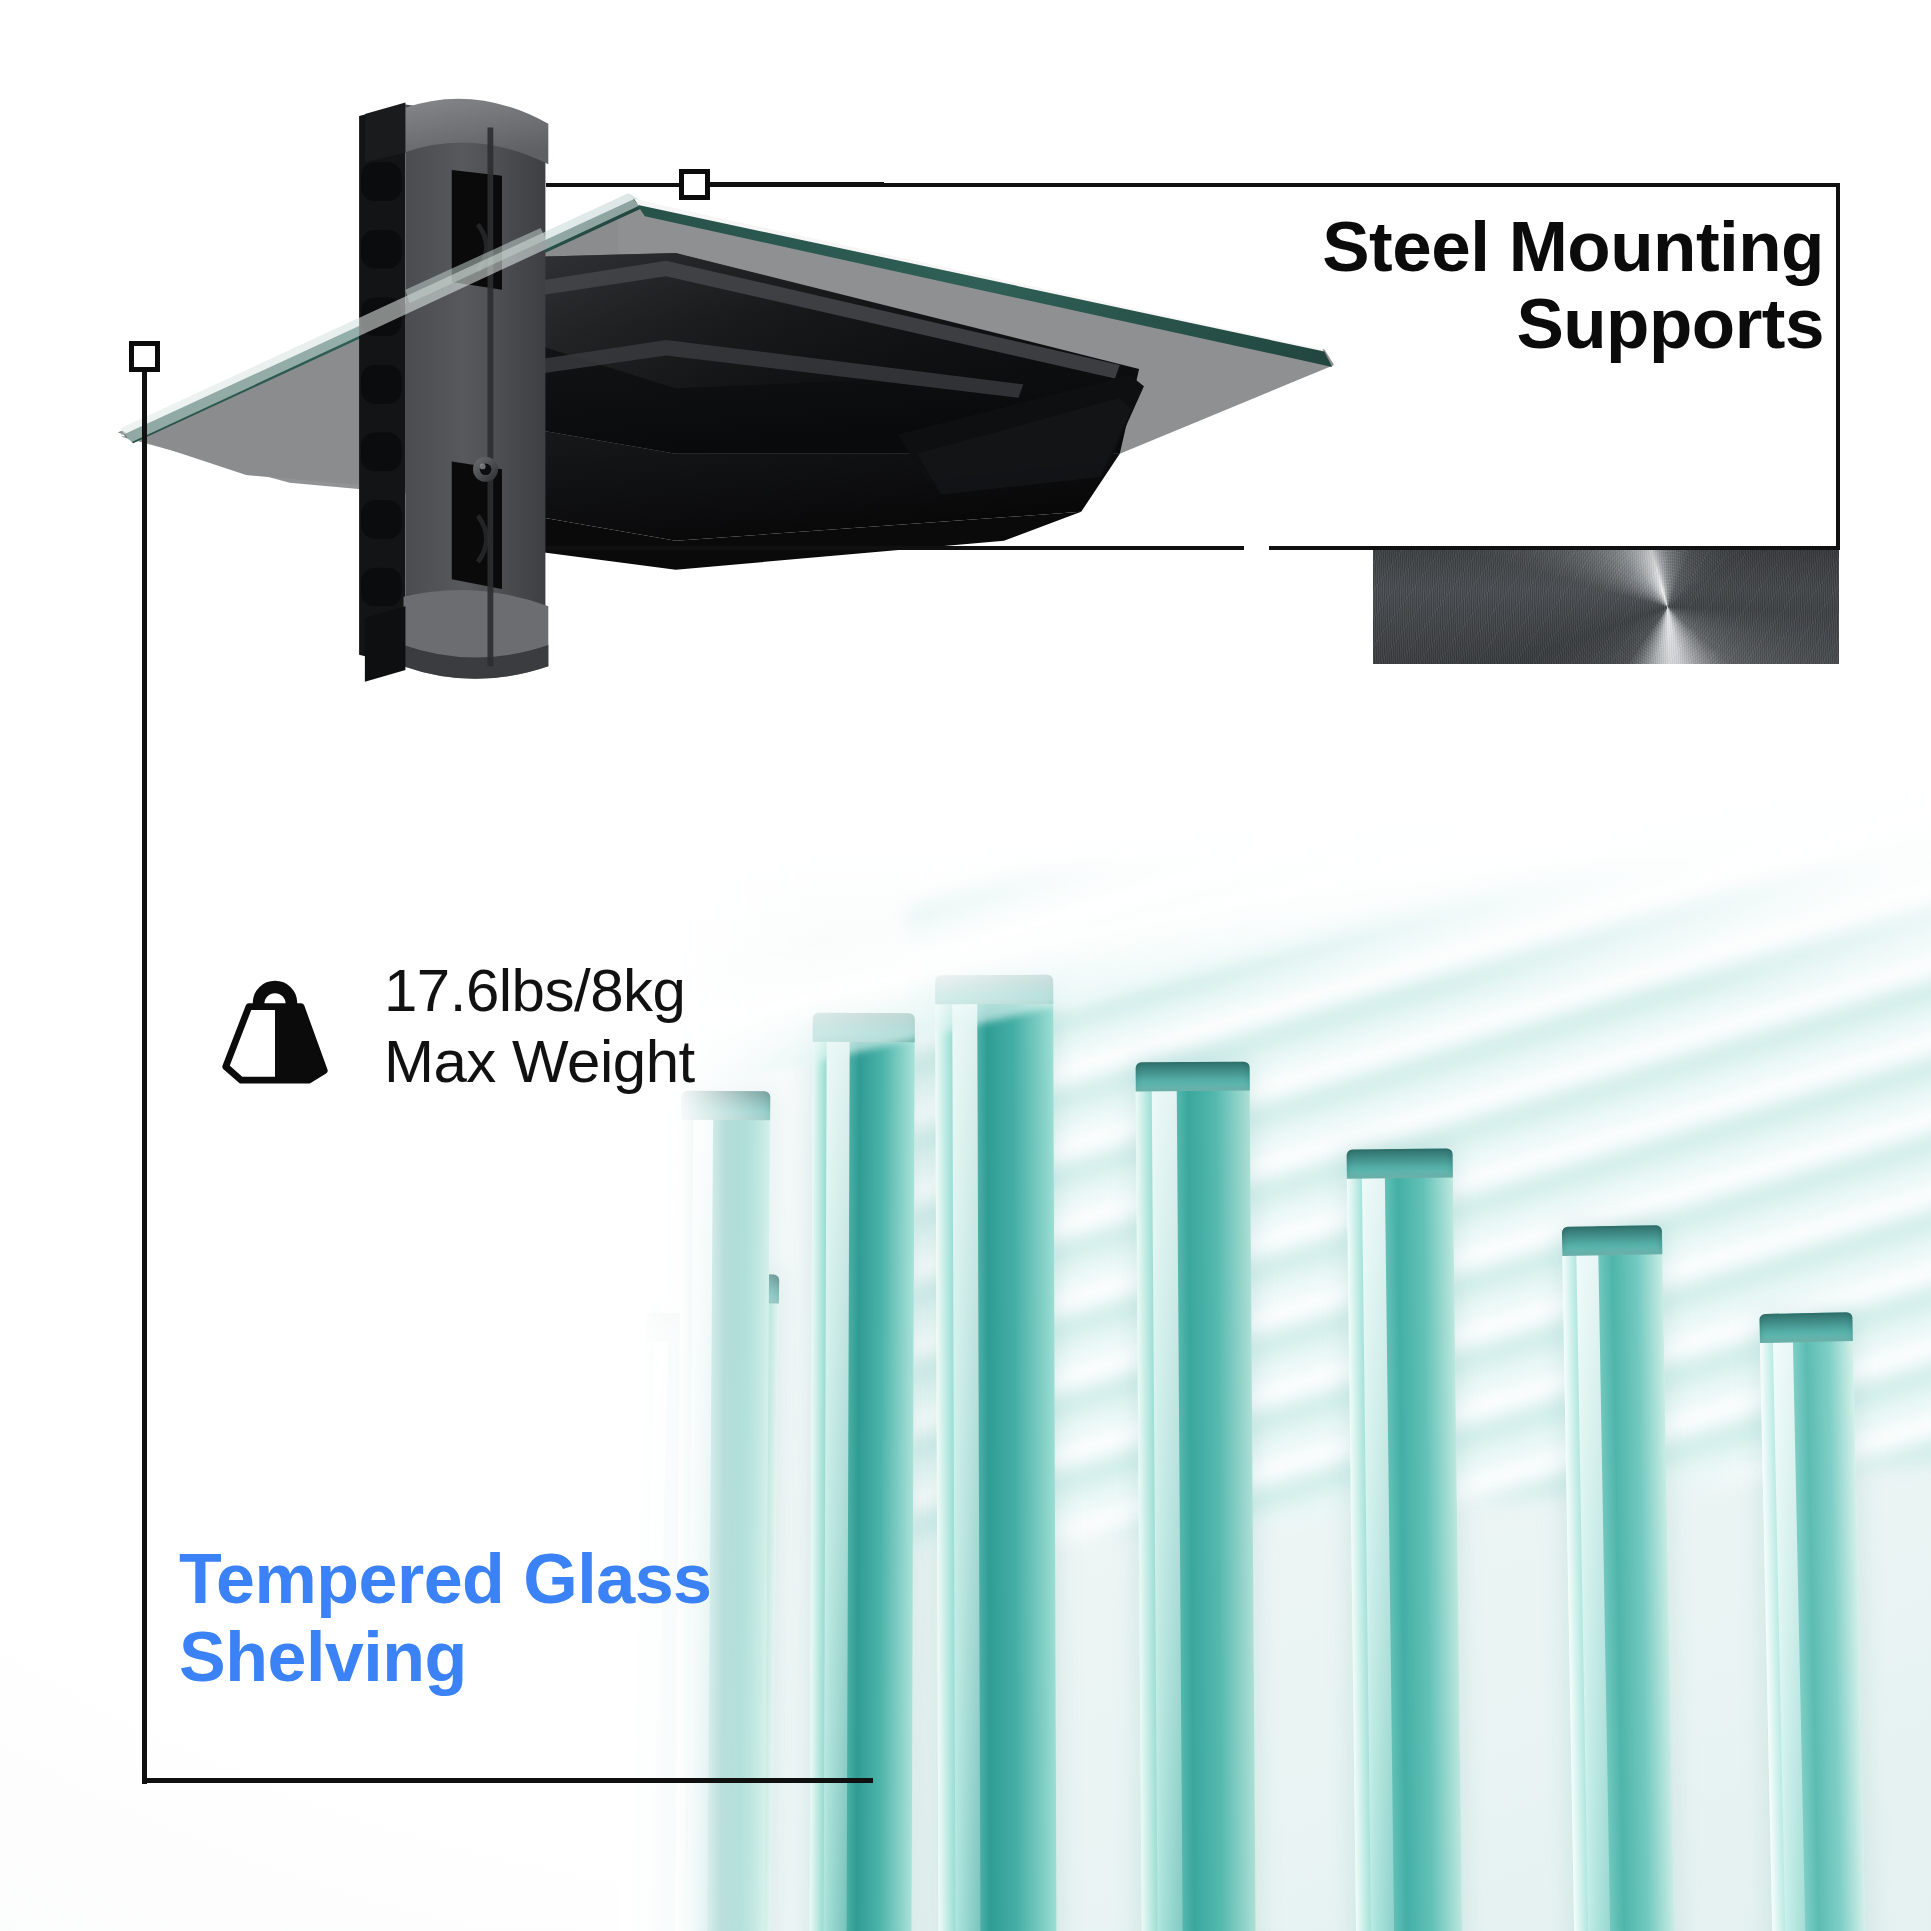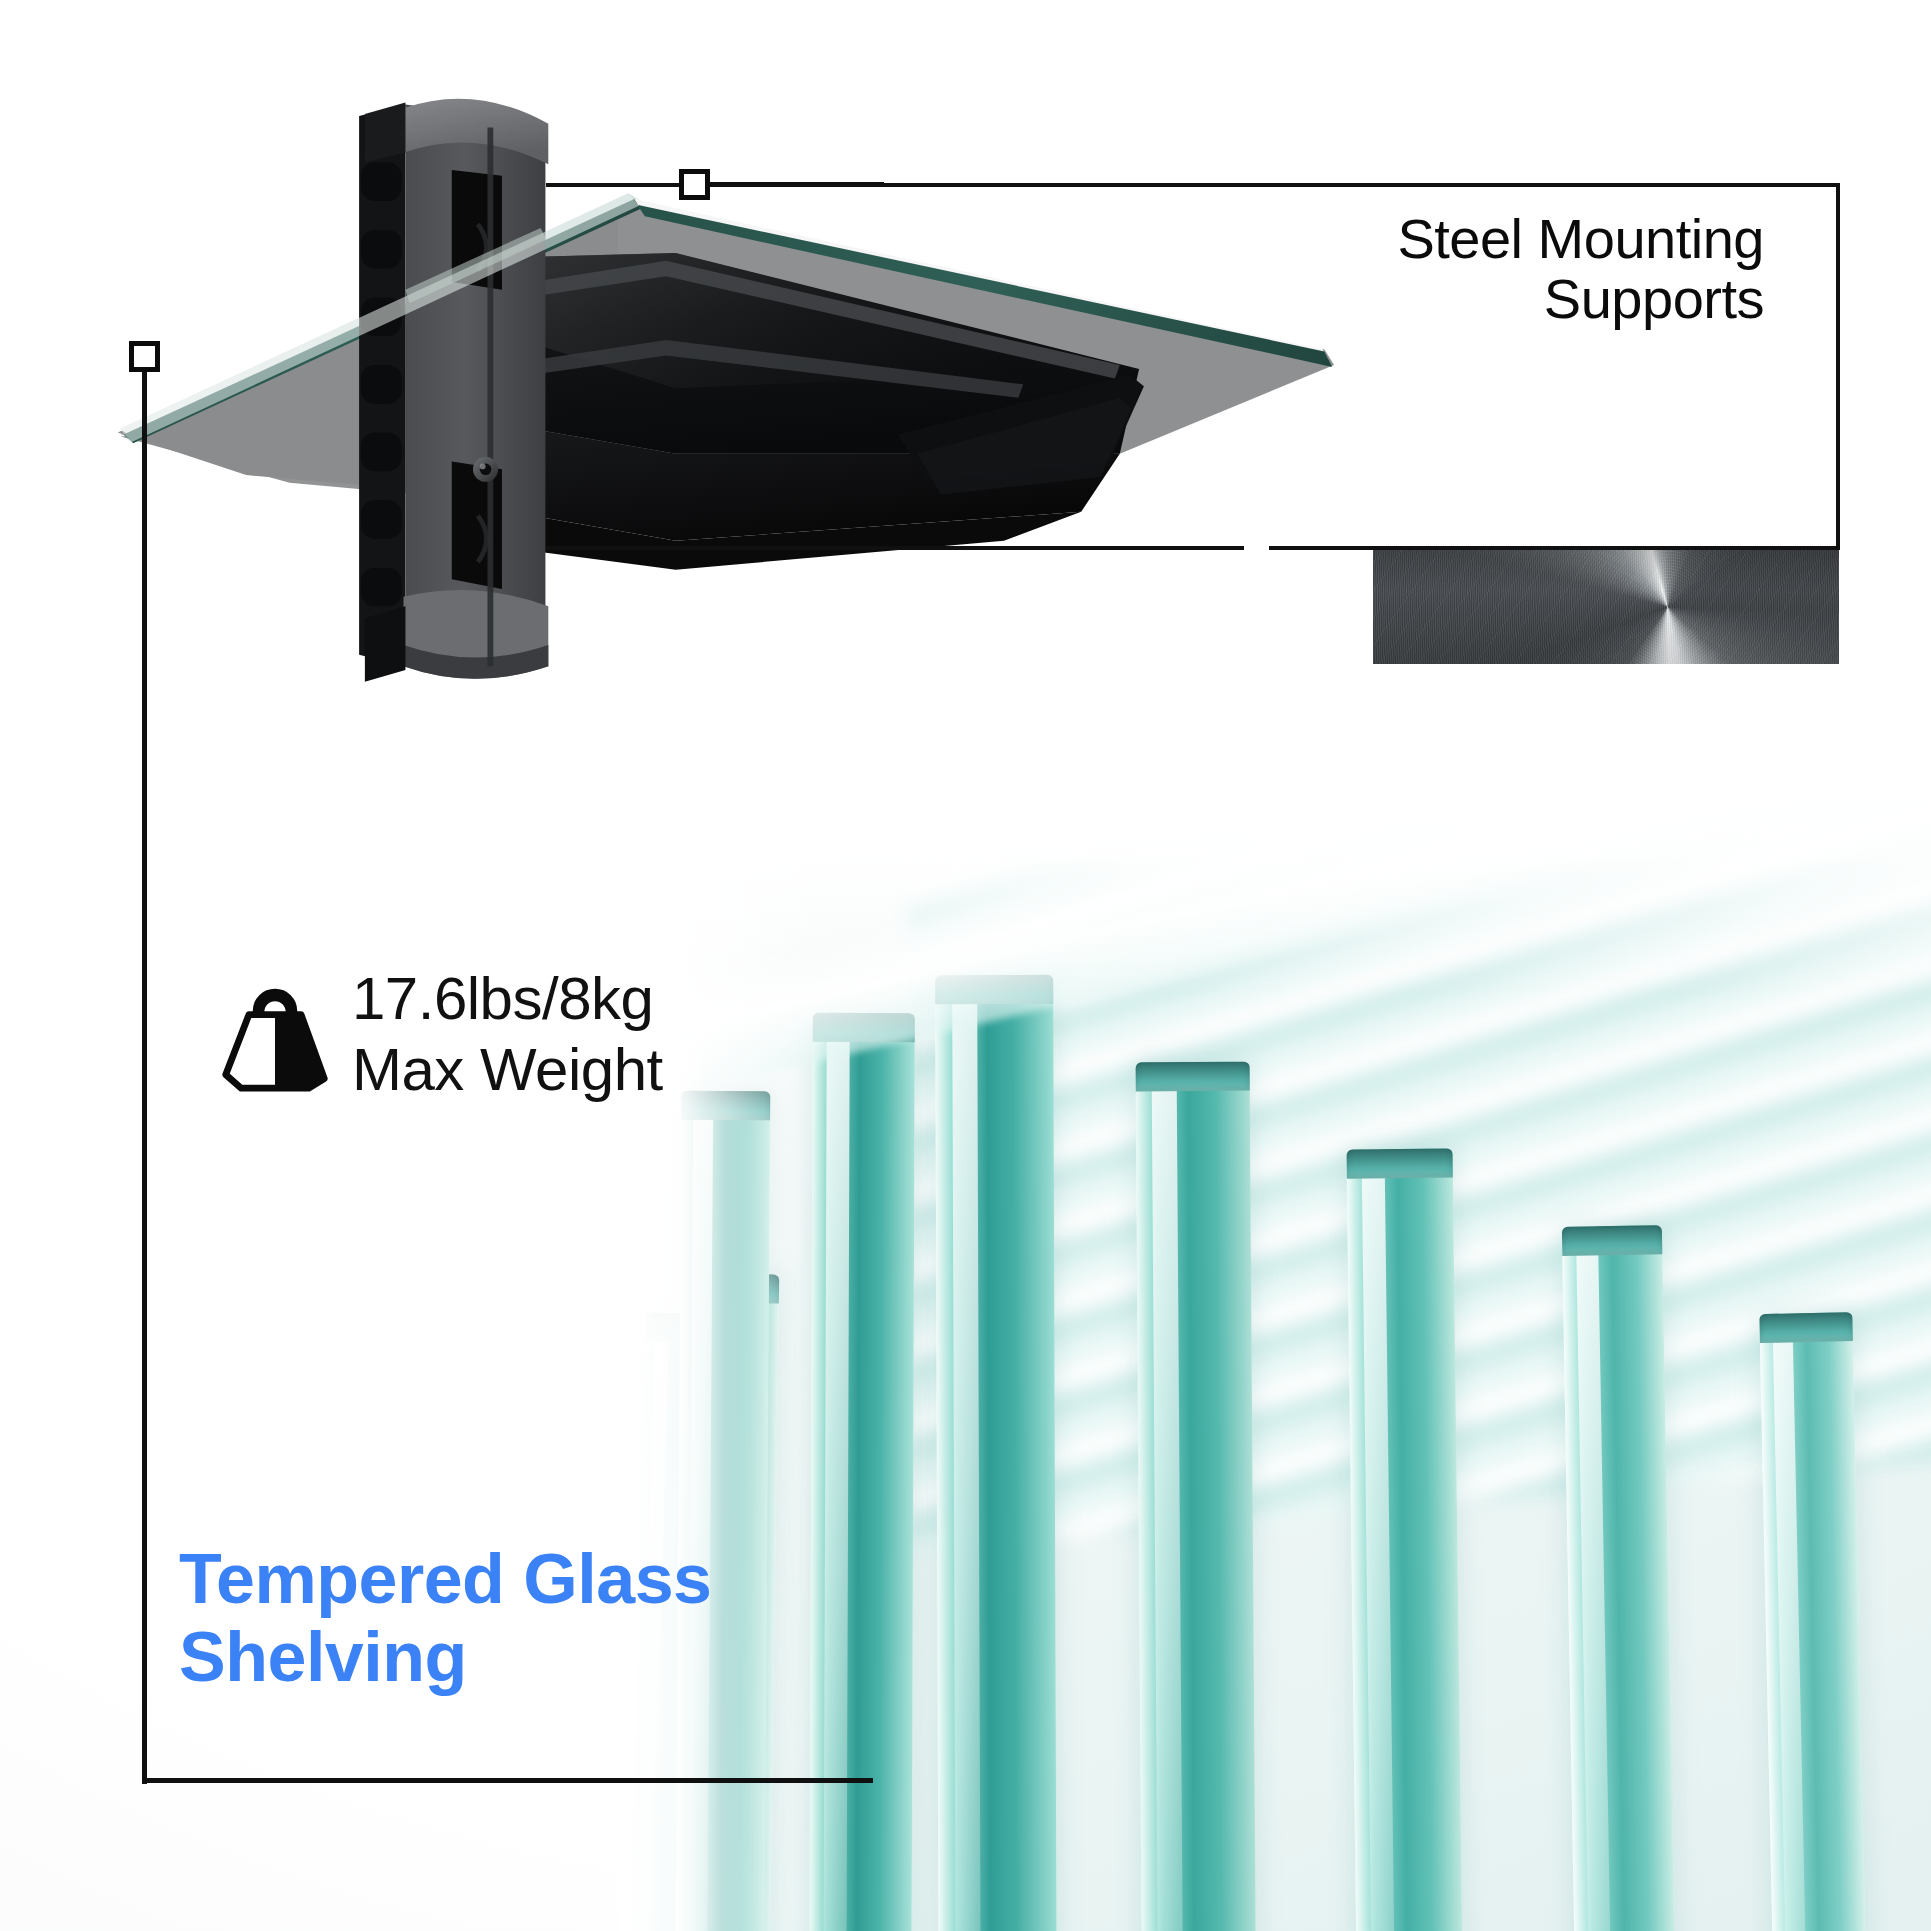--- a/index.html
+++ b/index.html
@@ -29,22 +29,22 @@
     background:transparent;
     pointer-events:none;
   }
   
   .callout-lead-top{
     position:absolute;left:710px;top:182px;width:174px;height:4.8px;background:#101010;
   }
 
   .callout-title{
     position:absolute;
-    left:963px;top:209px;width:801px;
-    font-size:56px;line-height:1.08;font-weight:normal;color:#0b0b0b;
+    left:1023px;top:209px;width:801px;
+    font-size:71px;line-height:1.08;font-weight:bold;color:#0b0b0b;
     letter-spacing:-0.5px;text-align:right;
     white-space:pre-line;
   }
 
   
   .marker{
     position:absolute;width:31px;height:31px;background:#ffffff;
     border:5.8px solid #0b0b0b;box-sizing:border-box;z-index:40;
   }
   .marker.m-top{left:679px;top:169px;}
@@ -90,21 +90,21 @@
   .lead-vert{position:absolute;left:142px;top:372px;width:4.8px;height:1412px;background:#101010;}
   .lead-horiz{position:absolute;left:142px;top:1778px;width:731px;height:4.8px;background:#101010;}
 
   .bottom-title{
     position:absolute;left:179px;top:1540px;width:734px;
     font-size:70px;line-height:1.12;font-weight:bold;color:#3b82f6;
     letter-spacing:-0.5px;white-space:pre-line;
   }
 
   
-  .weight-block{position:absolute;left:216px;top:956px;display:flex;align-items:flex-start;gap:18px;margin-top:8px;}
+  .weight-block{position:absolute;left:216px;top:956px;display:flex;align-items:flex-start;gap:50px;}
   .weight-icon{width:118px;height:116px;flex:0 0 auto;margin-top:13.5px;}
   .weight-text{
     font-size:60px;line-height:1.18;color:#111;font-weight:400;white-space:pre-line;
     letter-spacing:-0.5px;
   }
 
   
   .glass-photo{
     position:absolute;left:618px;top:772px;width:1313px;height:1159px;
     overflow:hidden;

